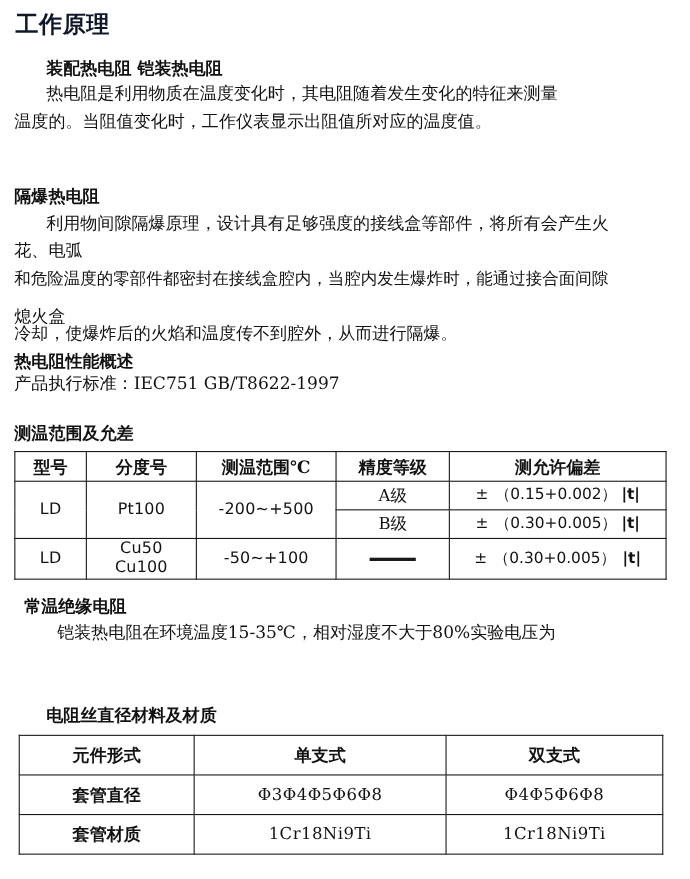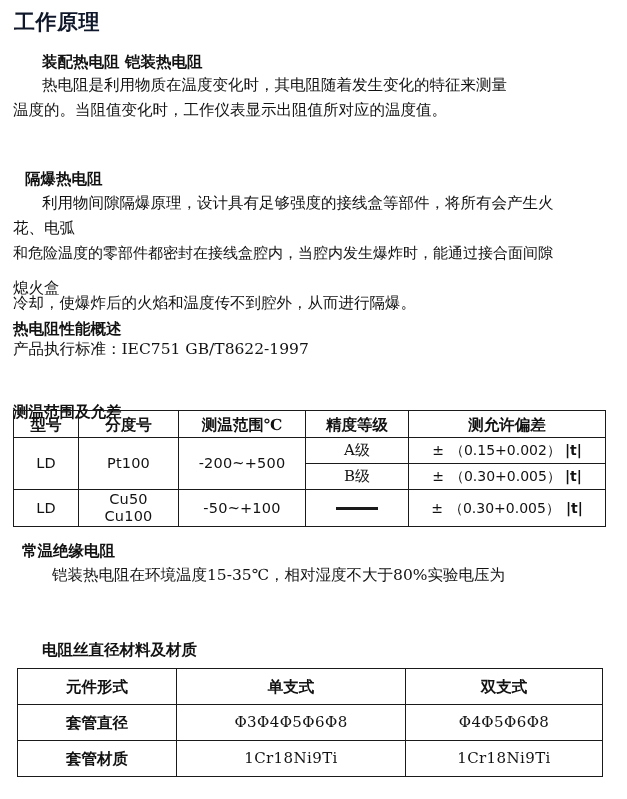--- a/index.html
+++ b/index.html
@@ -136,37 +136,37 @@
 <div class="page">
 
   <div class="doc-title">工作原理</div>
 
   <div class="line bold" style="left:42px; top:52px;">装配热电阻  铠装热电阻</div>
 
   <div class="line" style="left:42px; top:76px;">热电阻是利用物质在温度变化时，其电阻随着发生变化的特征来测量</div>
 
   <div class="line" style="left:13px; top:101px;">温度的。当阻值变化时，工作仪表显示出阻值所对应的温度值。</div>
 
-  <div class="line heading" style="left:13px; top:169px;margin-left:12px;">隔爆热电阻</div>
+  <div class="line heading" style="left:13px; top:169px;">隔爆热电阻</div>
 
   <div class="line" style="left:42px; top:194px;">利用物间隙隔爆原理，设计具有足够强度的接线盒等部件，将所有会产生火</div>
 
   <div class="line" style="left:13px; top:219px;">花、电弧</div>
 
   <div class="line" style="left:13px; top:244px; font-size:15px;">和危险温度的零部件都密封在接线盒腔内，当腔内发生爆炸时，能通过接合面间隙</div>
 
   <div class="line" style="left:13px; top:279px;text-align:right;">熄火盒</div>
 
   <div class="line" style="left:13px; top:294px;">冷却，使爆炸后的火焰和温度传不到腔外，从而进行隔爆。</div>
 
   <div class="line heading" style="left:13px; top:319px;">热电阻性能概述</div>
 
   <div class="line" style="left:13px; top:340px; font-family:'DejaVu Serif', serif;">产品执行标准：IEC751  GB/T8622-1997</div>
 
-  <div class="line section" style="left:13px; top:384px;margin-top:18px;">测温范围及允差</div>
+  <div class="line section" style="left:13px; top:384px;">测温范围及允差</div>
 
   <table class="tbl" id="table-temp-range">
     <colgroup>
       <col style="width:65px">
       <col style="width:100px">
       <col style="width:127px">
       <col style="width:103px">
       <col style="width:197px">
     </colgroup>
     <tbody>

